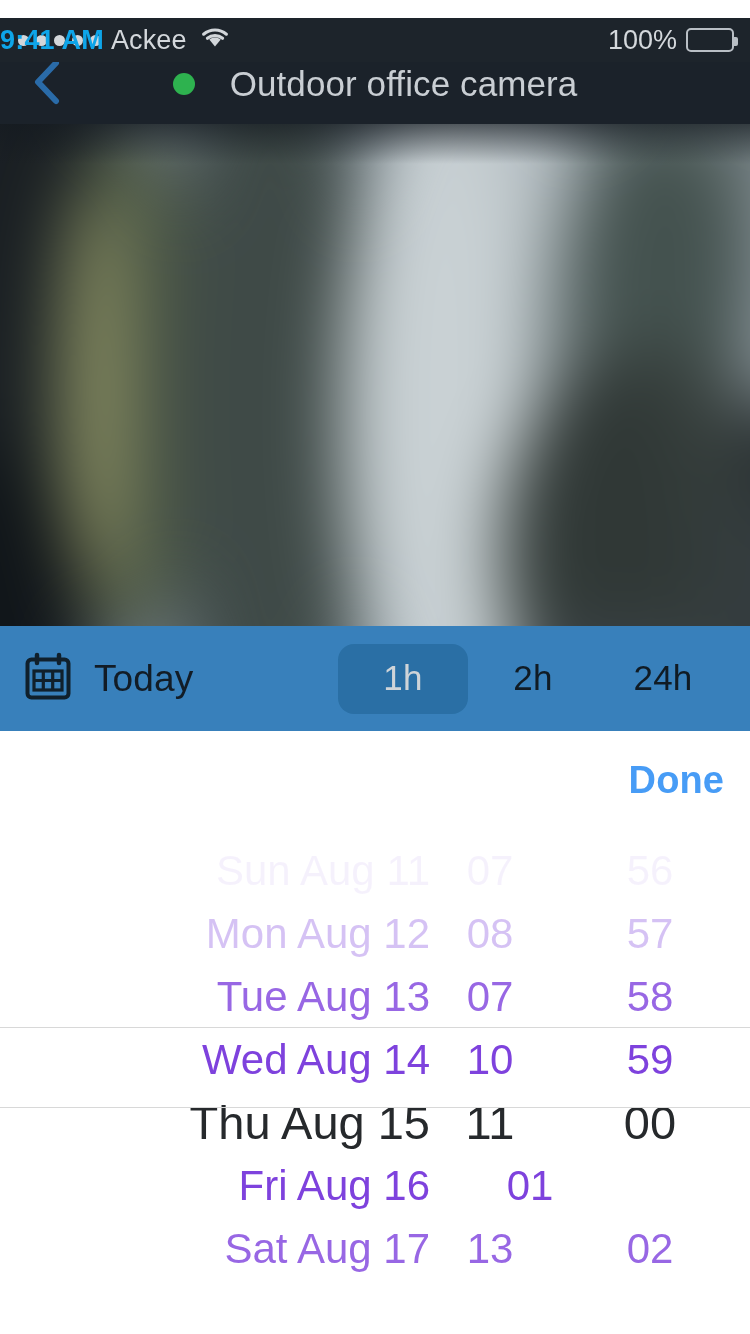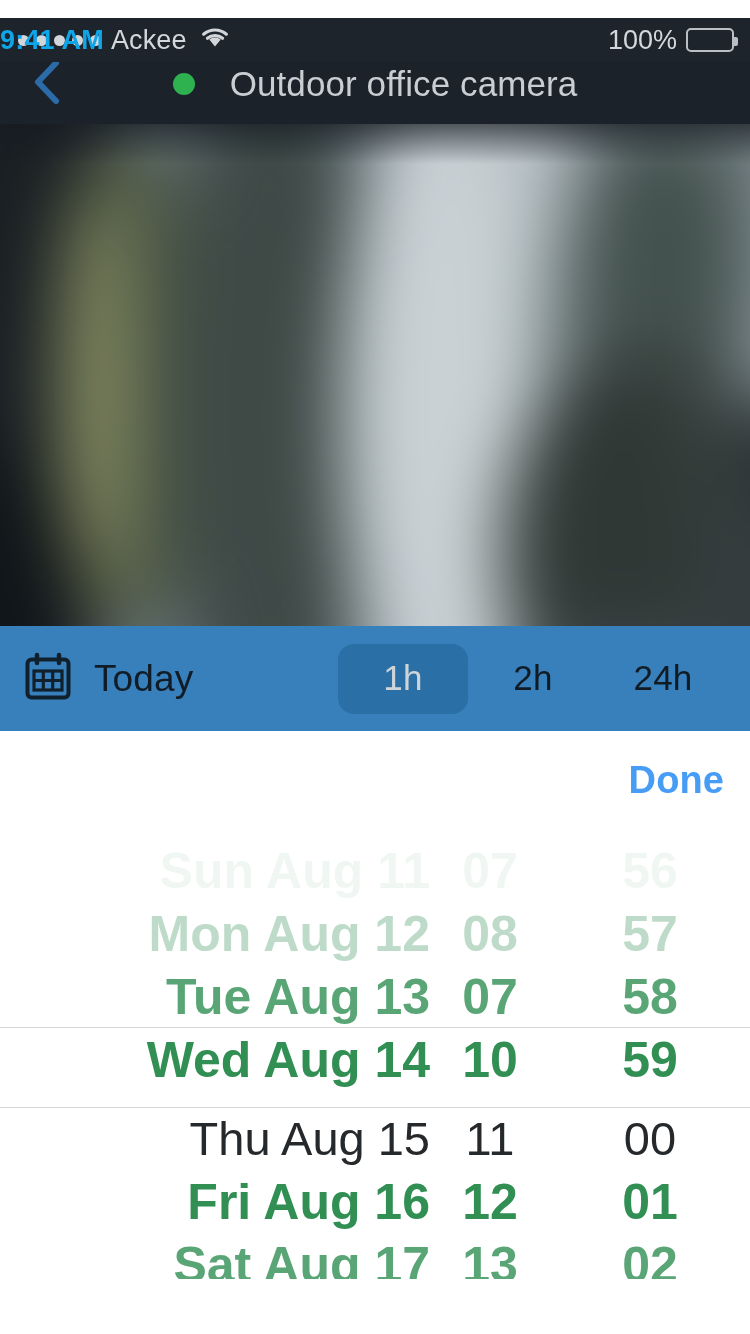--- a/index.html
+++ b/index.html
@@ -236,44 +236,43 @@
   }
   .picker-rows {
     position: absolute;
     top: 0; left: 0;
     width: 750px;
   }
   .prow {
     height: 63px;
     display: flex;
     align-items: center;
-    color: #15803d;
-    font-weight: 700;
-    font-size: 50px;
+    color: #6d28d9;
+    font-weight: 400;
+    font-size: 42px;
   }
   .prow .c-date {
     width: 430px;
     text-align: right;
     padding-right: 0;
     white-space: nowrap;
   }
   .prow .c-hour {
     width: 120px;
     text-align: center;
   }
   .prow .c-min {
     width: 200px;
     text-align: center;
   }
 
   .prow.r-selected {
     color: #26292c;
     font-weight: 400;
     font-size: 47px;
-    margin-top: 16px;
   }
 
   
   .f-0  { opacity: 0.06; }
   .f-1  { opacity: 0.28; }
   .f-2  { opacity: 0.70; }
   .f-3  { opacity: 0.88; }
   .f-4  { opacity: 1.00; }
 
   .sel-band {
@@ -400,21 +399,20 @@
           <span class="c-hour">10</span>
           <span class="c-min">59</span>
         </div>
         <div class="prow r-selected f-4">
           <span class="c-date">Thu Aug 15</span>
           <span class="c-hour">11</span>
           <span class="c-min">00</span>
         </div>
         <div class="prow f-3">
           <span class="c-date">Fri Aug 16</span>
-          <span class="c-hour">12</span>
           <span class="c-min">01</span>
         </div>
         <div class="prow f-2">
           <span class="c-date">Sat Aug 17</span>
           <span class="c-hour">13</span>
           <span class="c-min">02</span>
         </div>
 
       </div>
       <div class="sel-band"></div>

